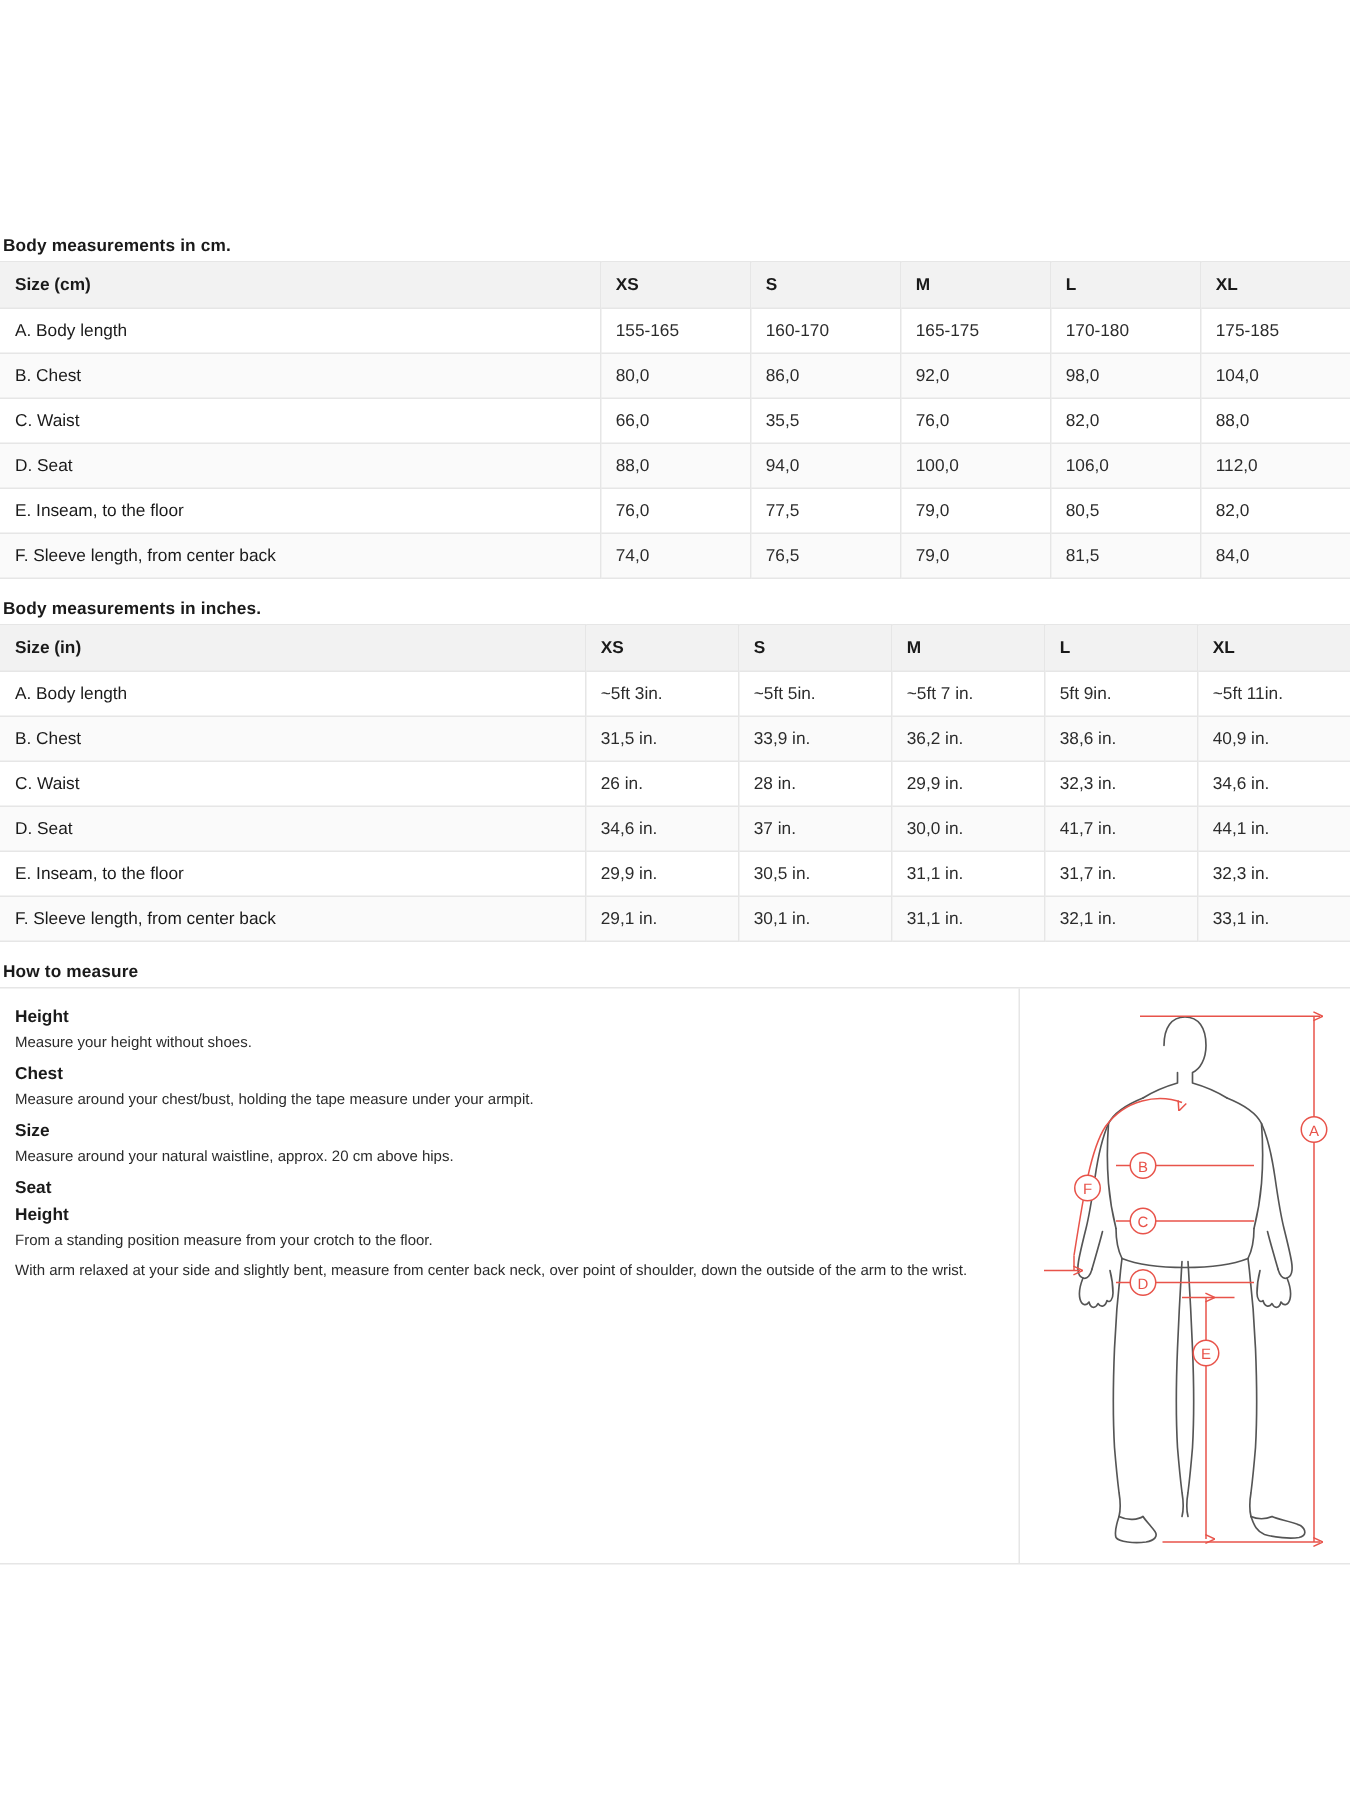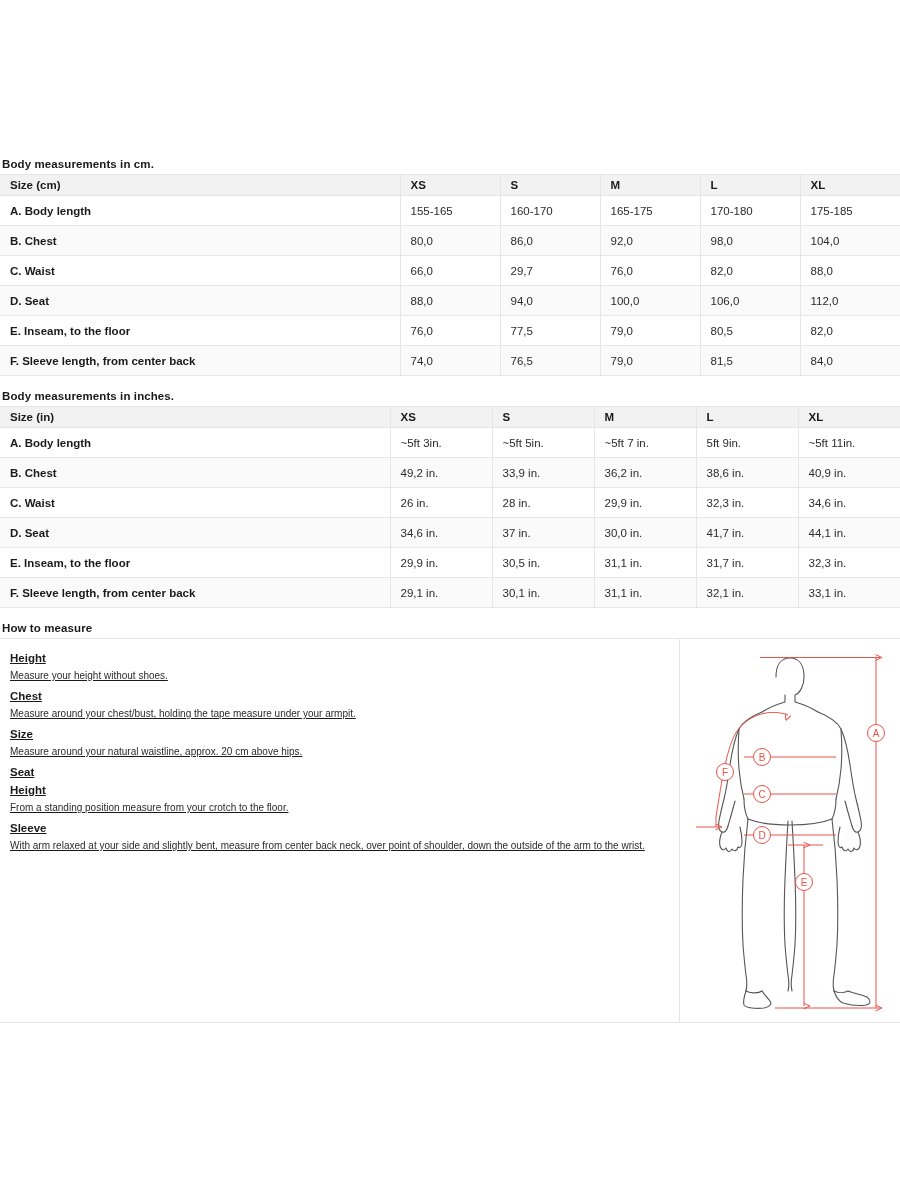--- a/index.html
+++ b/index.html
@@ -39,26 +39,26 @@
     vertical-align: middle;
     border-bottom: 1px solid #e6e6e6;
     border-right: 1px solid #e6e6e6;
     overflow: hidden;
     white-space: nowrap;
   }
   .mtable th:last-child, .mtable td:last-child { border-right: none; }
   .mtable thead th {
     background: #f2f2f2;
     font-weight: bold;
-    height: 21px;
+    height: 31px;
     border-top: 1px solid #e6e6e6;
   }
   .mtable tbody tr:nth-child(odd)  td { background: #ffffff; }
   .mtable tbody tr:nth-child(even) td { background: #fafafa; }
-  .mtable td.rowlabel { font-weight: bold; color: #1a1a1a; }
+  .mtable td.rowlabel { font-weight: normal; color: #1a1a1a; }
   .mtable td.val { color: #2b2b2b; }
 
   .tbl-cm   col.lbl  { width: 400px; }
   .tbl-cm   col.size { width: 100px; }
   .tbl-in   col.lbl  { width: 390px; }
   .tbl-in   col.size { width: 102px; }
 
   .gap-a { height: 14px; }
   .gap-b { height: 14px; }
 
@@ -68,21 +68,20 @@
     position: relative;
     display: flex;
     border-top: 1px solid #e6e6e6;
     border-bottom: 1px solid #e6e6e6;
     height: 385px;
   }
   .howto-text {
     width: 680px;
     border-right: 1px solid #e6e6e6;
     padding: 10px 2px 0 10px;
-    text-decoration: underline;
   }
   .howto-term {
     font-size: 11.5px;
     font-weight: bold;
     color: #1a1a1a;
     line-height: 18px;
     margin: 0;
   }
   .howto-desc {
     font-size: 10px;
@@ -137,21 +136,21 @@
         <td class="rowlabel">B. Chest</td>
         <td class="val">80,0</td>
         <td class="val">86,0</td>
         <td class="val">92,0</td>
         <td class="val">98,0</td>
         <td class="val">104,0</td>
       </tr>
       <tr>
         <td class="rowlabel">C. Waist</td>
         <td class="val">66,0</td>
-        <td class="val">29,7</td>
+        <td class="val">35,5</td>
         <td class="val">76,0</td>
         <td class="val">82,0</td>
         <td class="val">88,0</td>
       </tr>
       <tr>
         <td class="rowlabel">D. Seat</td>
         <td class="val">88,0</td>
         <td class="val">94,0</td>
         <td class="val">100,0</td>
         <td class="val">106,0</td>
@@ -202,21 +201,21 @@
       <tr>
         <td class="rowlabel">A. Body length</td>
         <td class="val">~5ft 3in.</td>
         <td class="val">~5ft 5in.</td>
         <td class="val">~5ft 7 in.</td>
         <td class="val">5ft 9in.</td>
         <td class="val">~5ft 11in.</td>
       </tr>
       <tr>
         <td class="rowlabel">B. Chest</td>
-        <td class="val">49,2 in.</td>
+        <td class="val">31,5 in.</td>
         <td class="val">33,9 in.</td>
         <td class="val">36,2 in.</td>
         <td class="val">38,6 in.</td>
         <td class="val">40,9 in.</td>
       </tr>
       <tr>
         <td class="rowlabel">C. Waist</td>
         <td class="val">26 in.</td>
         <td class="val">28 in.</td>
         <td class="val">29,9 in.</td>
@@ -265,21 +264,20 @@
         <p class="howto-desc">Measure around your chest/bust, holding the tape measure under your armpit.</p>
 
         <p class="howto-term">Size</p>
         <p class="howto-desc">Measure around your natural waistline, approx. 20 cm above hips.</p>
 
         <p class="howto-term">Seat</p>
 
         <p class="howto-term">Height</p>
         <p class="howto-desc">From a standing position measure from your crotch to the floor.</p>
 
-        <p class="howto-term">Sleeve</p>
         <p class="howto-desc">With arm relaxed at your side and slightly bent, measure from center back neck, over point of shoulder, down the outside of the arm to the wrist.</p>
       </div>
 
       <div class="howto-figure">
         <svg width="220" height="384" viewBox="0 0 220 384">
 
           <g fill="none" stroke="#555555" stroke-width="1.1" stroke-linejoin="round" stroke-linecap="round">
 
             <path d="M96 38 C96 26 101 19 110 19 C119 19 124 26 124 38
                      C124 47 120 54 115 56

